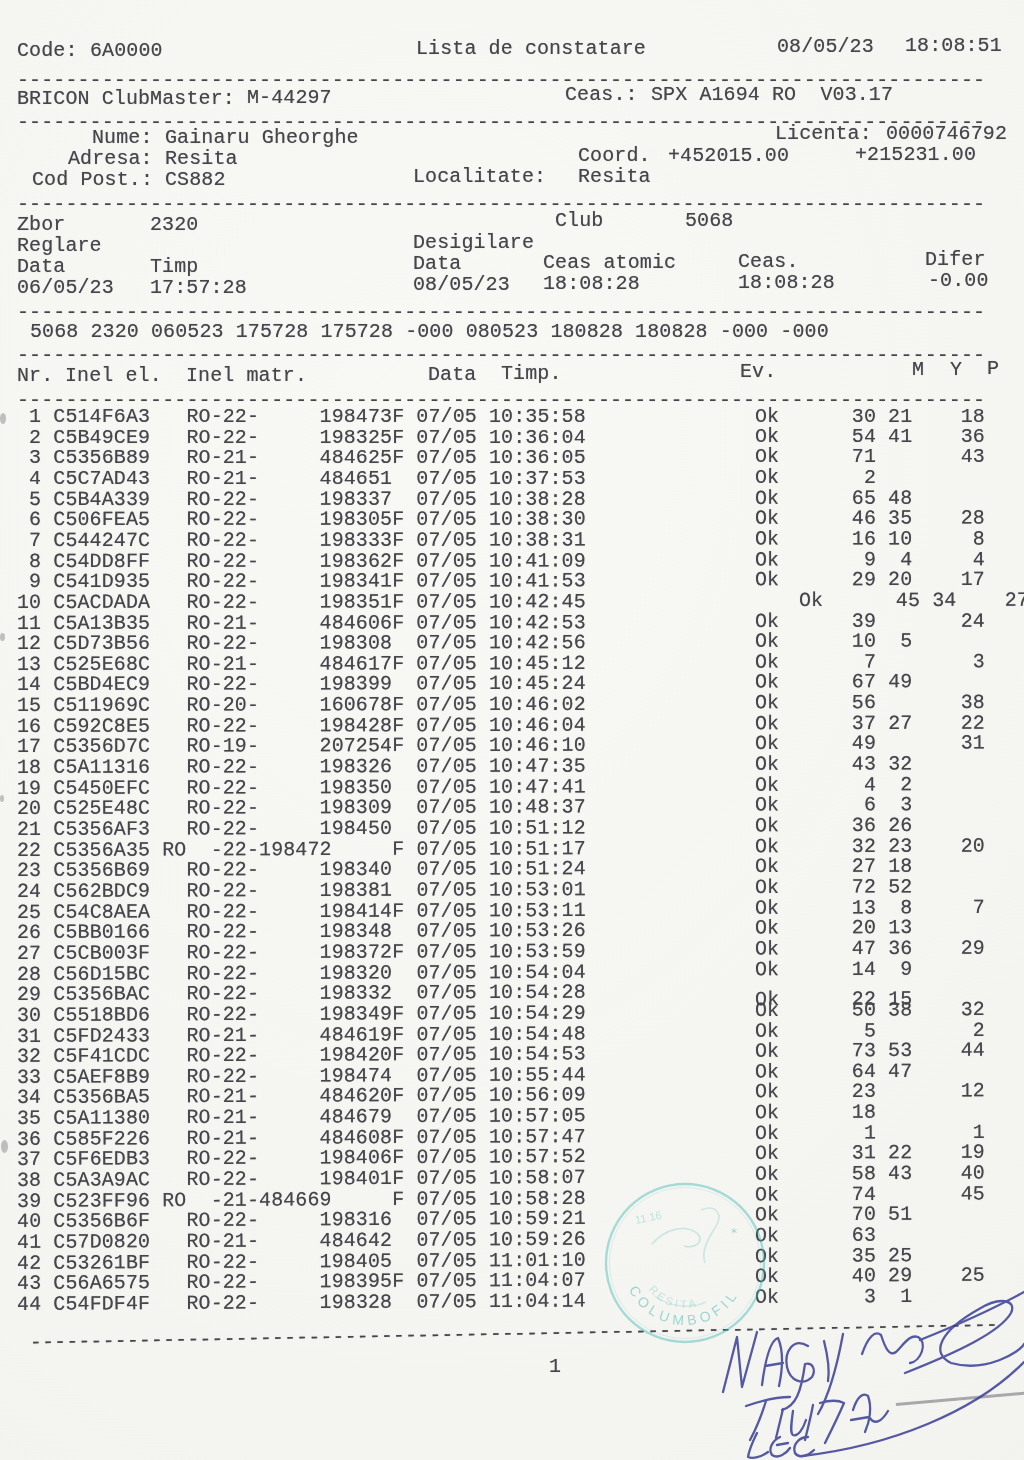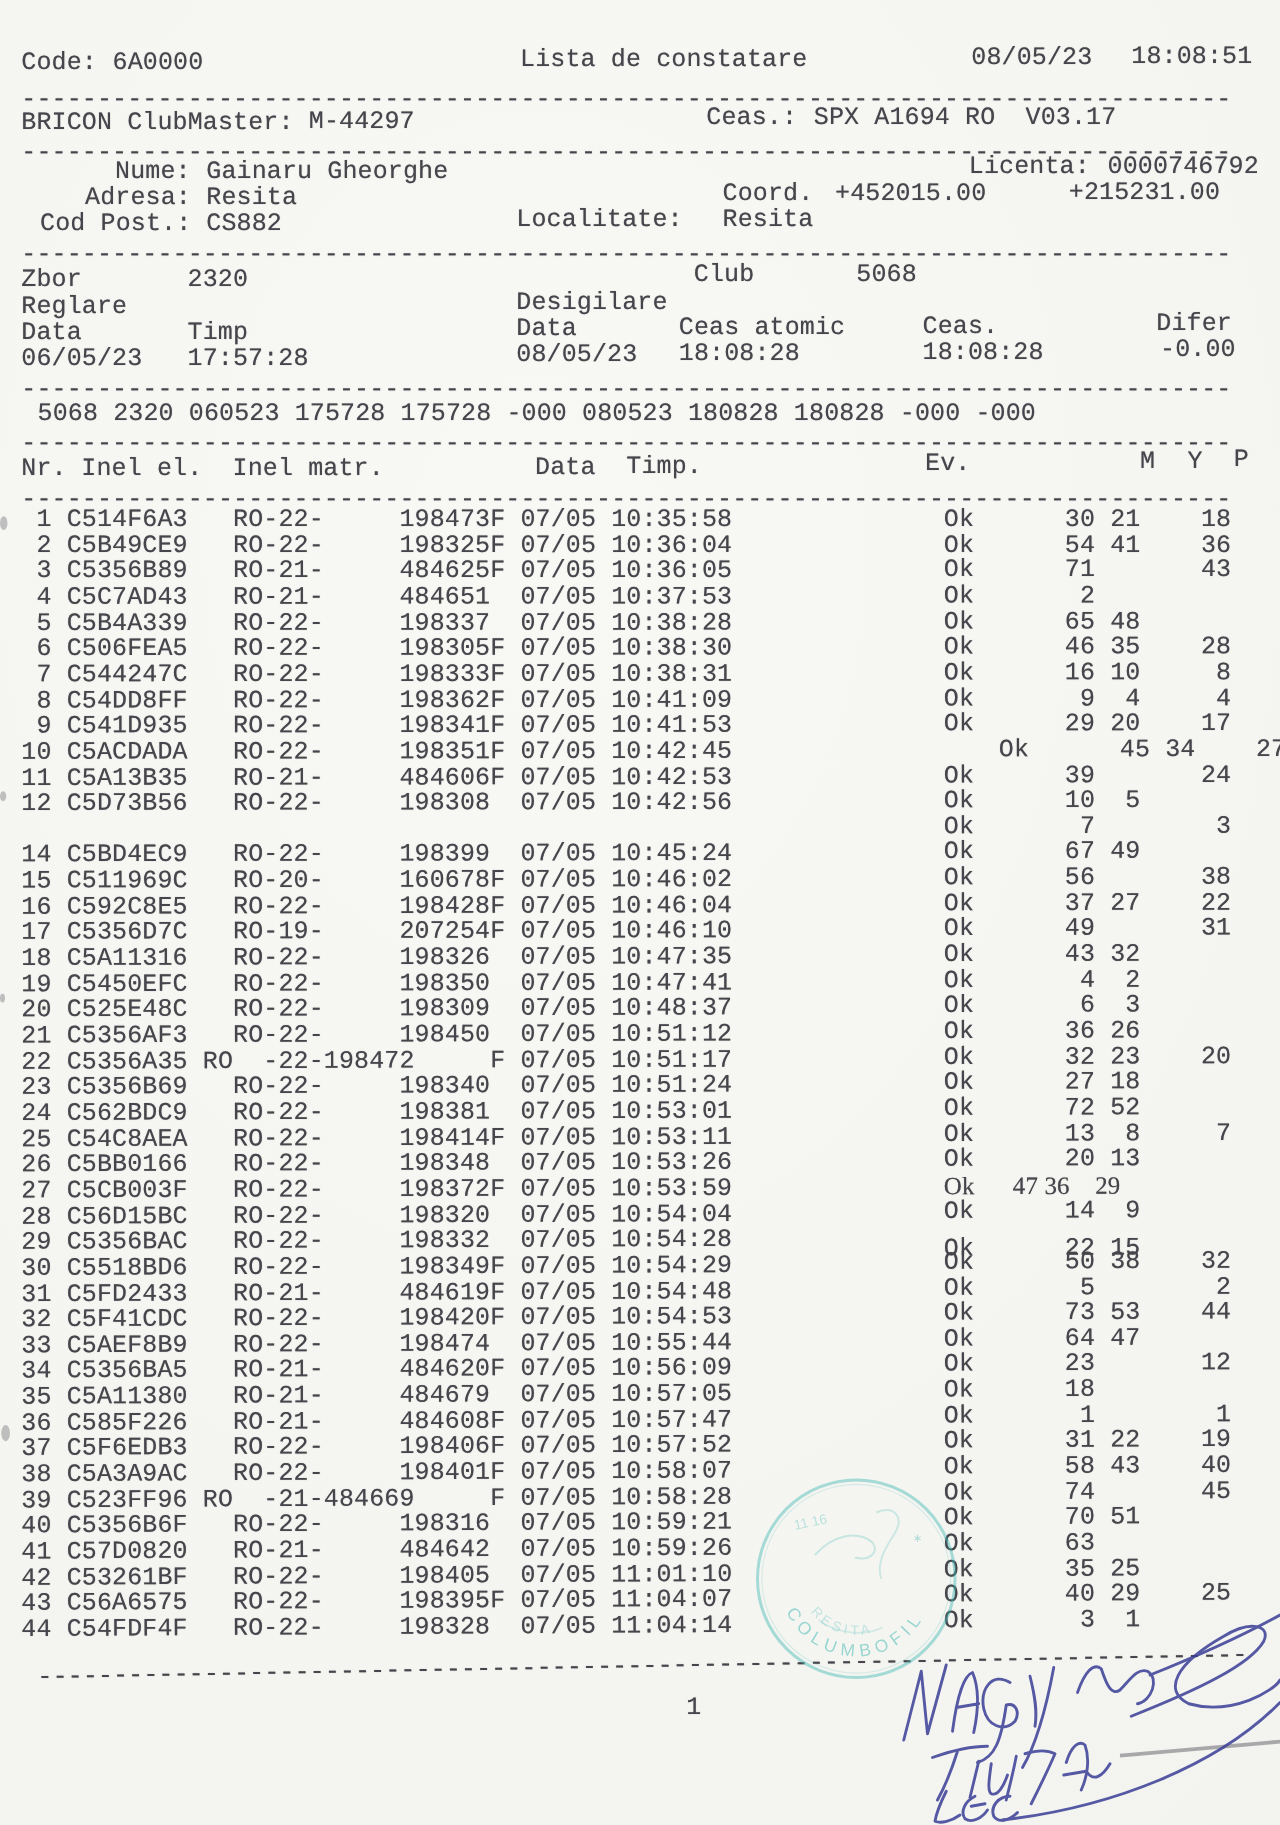--- a/index.html
+++ b/index.html
@@ -177,20 +177,21 @@
     </div>
     <div class="trow" style="top: 613.5px; transform: rotate(-0.08deg);">
       <span class="mt cellL">11 C5A13B35   RO-21-     484606F 07/05 10:42:53</span>
       <span class="mt cellR" style="transform: translateY(-1px);">Ok      39       24</span>
     </div>
     <div class="trow" style="top: 634.15px; transform: rotate(-0.088deg);">
       <span class="mt cellL">12 C5D73B56   RO-22-     198308  07/05 10:42:56</span>
       <span class="mt cellR" style="transform: translateY(-1.05px);">Ok      10  5      </span>
     </div>
     <div class="trow" style="top: 654.8px; transform: rotate(-0.096deg);">
+      <span class="mt cellL">13 C525E68C   RO-21-     484617F 07/05 10:45:12</span>
       <span class="mt cellR" style="transform: translateY(-1.1px);">Ok       7        3</span>
     </div>
     <div class="trow" style="top: 675.45px; transform: rotate(-0.104deg);">
       <span class="mt cellL">14 C5BD4EC9   RO-22-     198399  07/05 10:45:24</span>
       <span class="mt cellR" style="transform: translateY(-1.15px);">Ok      67 49      </span>
     </div>
     <div class="trow" style="top: 696.1px; transform: rotate(-0.112deg);">
       <span class="mt cellL">15 C511969C   RO-20-     160678F 07/05 10:46:02</span>
       <span class="mt cellR" style="transform: translateY(-1.2px);">Ok      56       38</span>
     </div>
@@ -233,21 +234,21 @@
     <div class="trow" style="top: 902.6px; transform: rotate(-0.192deg);">
       <span class="mt cellL">25 C54C8AEA   RO-22-     198414F 07/05 10:53:11</span>
       <span class="mt cellR" style="transform: translateY(-1.7px);">Ok      13  8     7</span>
     </div>
     <div class="trow" style="top: 923.25px; transform: rotate(-0.2deg);">
       <span class="mt cellL">26 C5BB0166   RO-22-     198348  07/05 10:53:26</span>
       <span class="mt cellR" style="transform: translateY(-1.75px);">Ok      20 13      </span>
     </div>
     <div class="trow" style="top: 943.9px; transform: rotate(-0.208deg);">
       <span class="mt cellL">27 C5CB003F   RO-22-     198372F 07/05 10:53:59</span>
-      <span class="mt cellR" style="transform: translateY(-1.8px); font-family: Liberation Serif, serif;">Ok      47 36    29</span>
+      <span class="mt cellR" style="transform: translateY(-1.8px);">Ok      47 36    29</span>
     </div>
     <div class="trow" style="top: 964.55px; transform: rotate(-0.216deg);">
       <span class="mt cellL">28 C56D15BC   RO-22-     198320  07/05 10:54:04</span>
       <span class="mt cellR" style="transform: translateY(-1.85px);">Ok      14  9      </span>
     </div>
     <div class="trow" style="top: 985.2px; transform: rotate(-0.224deg);">
       <span class="mt cellL">29 C5356BAC   RO-22-     198332  07/05 10:54:28</span>
       <span class="mt cellR" style="transform: translateY(-1.9px); margin-top: 10px;">Ok      22 15      </span>
     </div>
     <div class="trow" style="top: 1005.85px; transform: rotate(-0.232deg);">

